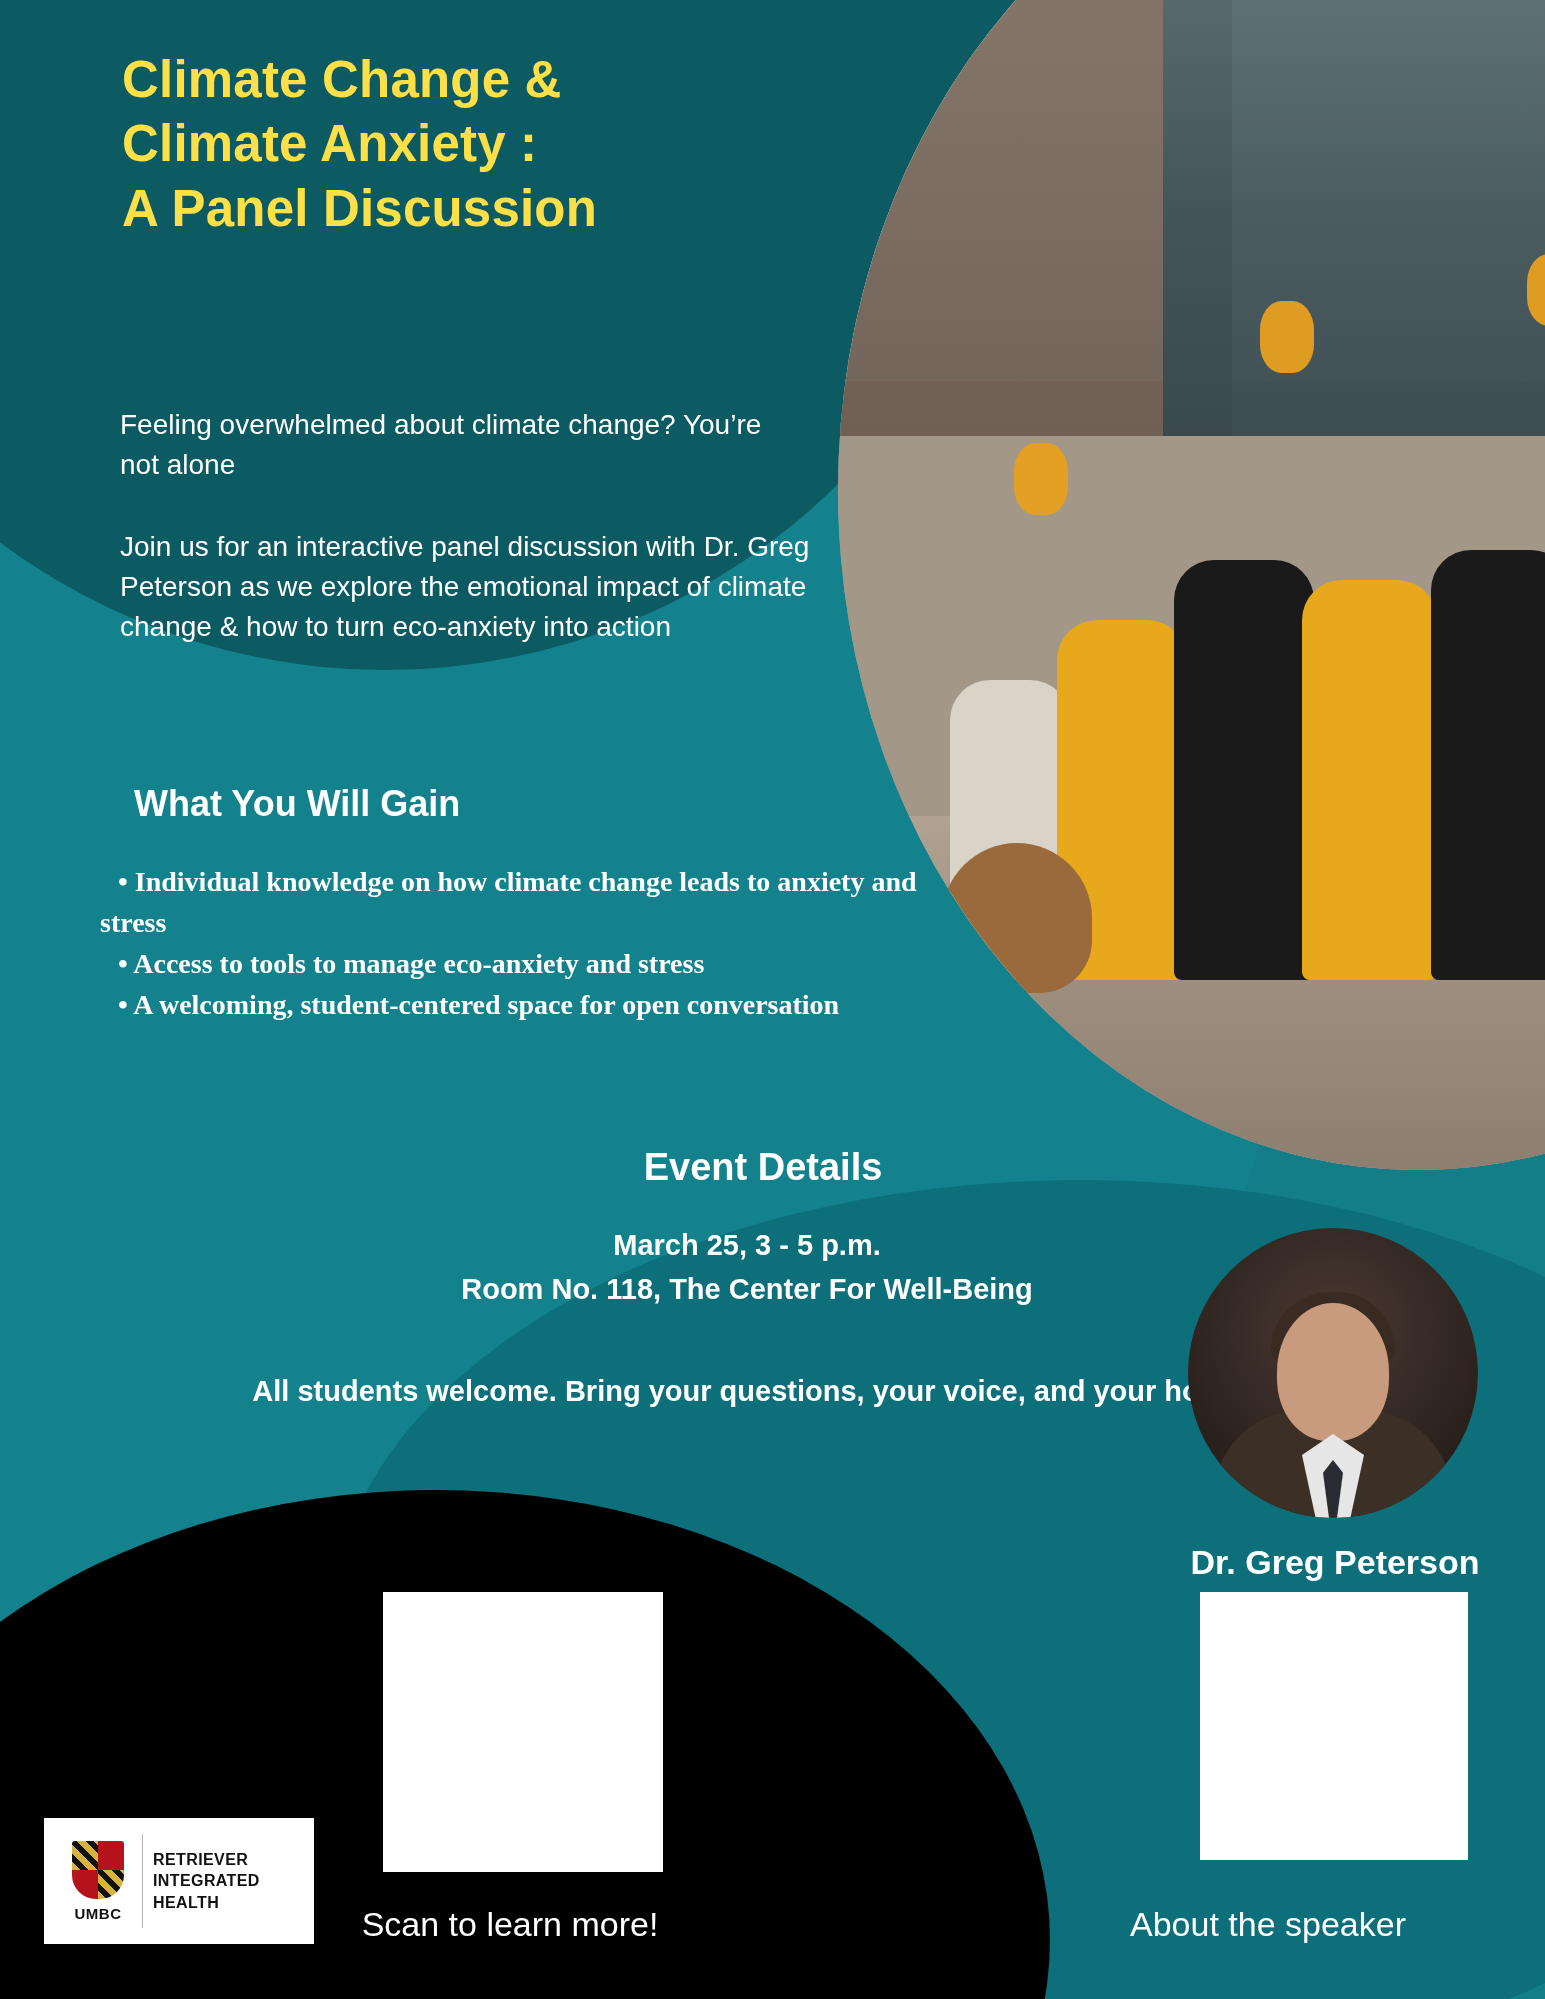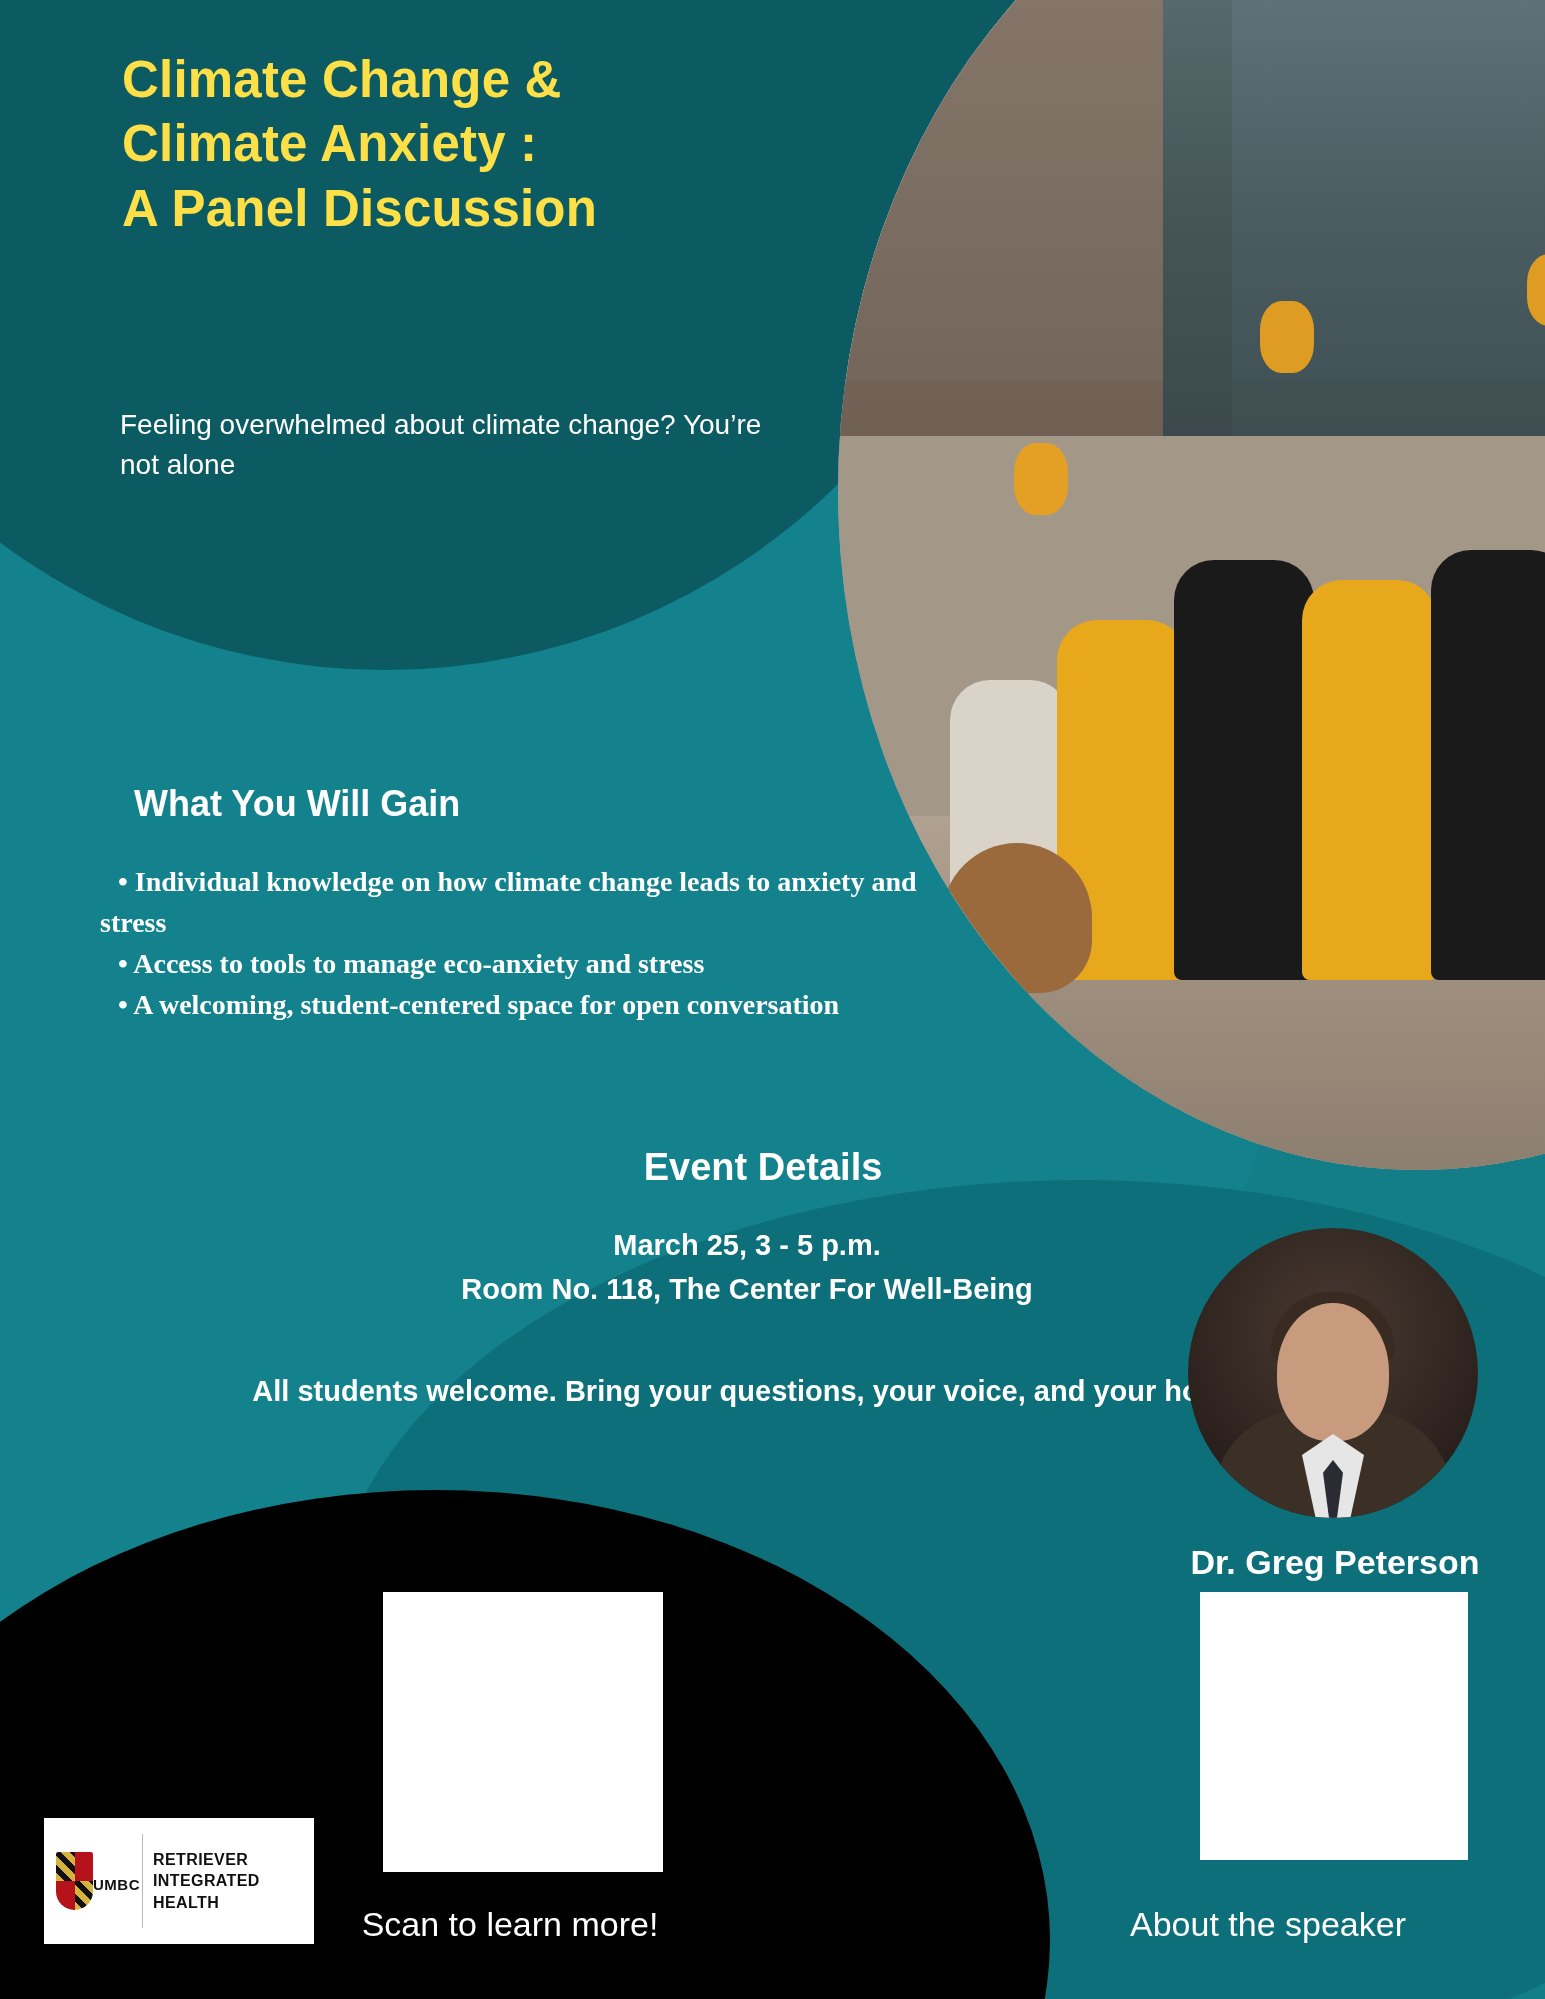--- a/index.html
+++ b/index.html
@@ -322,21 +322,21 @@
     height: 126px;
     background: #ffffff;
     display: flex;
     align-items: center;
     box-sizing: border-box;
     padding: 10px 12px;
   }
   .logo-left {
     width: 84px;
     display: flex;
-    flex-direction: row;
+    flex-direction: column;
     align-items: center;
   }
   .md-shield {
     width: 52px;
     height: 58px;
     position: relative;
     overflow: hidden;
     border-radius: 3px 3px 24px 24px;
   }
   .md-q { position: absolute; width: 50%; height: 50%; }
@@ -400,20 +400,21 @@
 
   <div class="bg-black-blob"></div>
 
   <div class="title">
       <div>Climate Change &amp;</div>
       <div>Climate Anxiety :</div>
       <div>A Panel Discussion</div>
     </div>
 
   <div class="para" id="intro-1">Feeling overwhelmed about climate change? You’re not alone</div>
+  <div class="para" id="intro-2">Join us for an interactive panel discussion with Dr. Greg Peterson as we explore the emotional impact of climate change &amp; how to turn eco-anxiety into action</div>
 
   <div class="h2" id="gain-heading">What You Will Gain</div>
   <div id="gain-list">
     <div class="gain-indent">• Individual knowledge on how climate change leads to anxiety and stress</div>
     <div class="gain-indent">• Access to tools to manage eco-anxiety and stress</div>
     <div class="gain-indent">• A welcoming, student-centered space for open conversation</div>
   </div>
 
   <div class="h2" id="event-heading">Event Details</div>
   <div id="event-lines">

